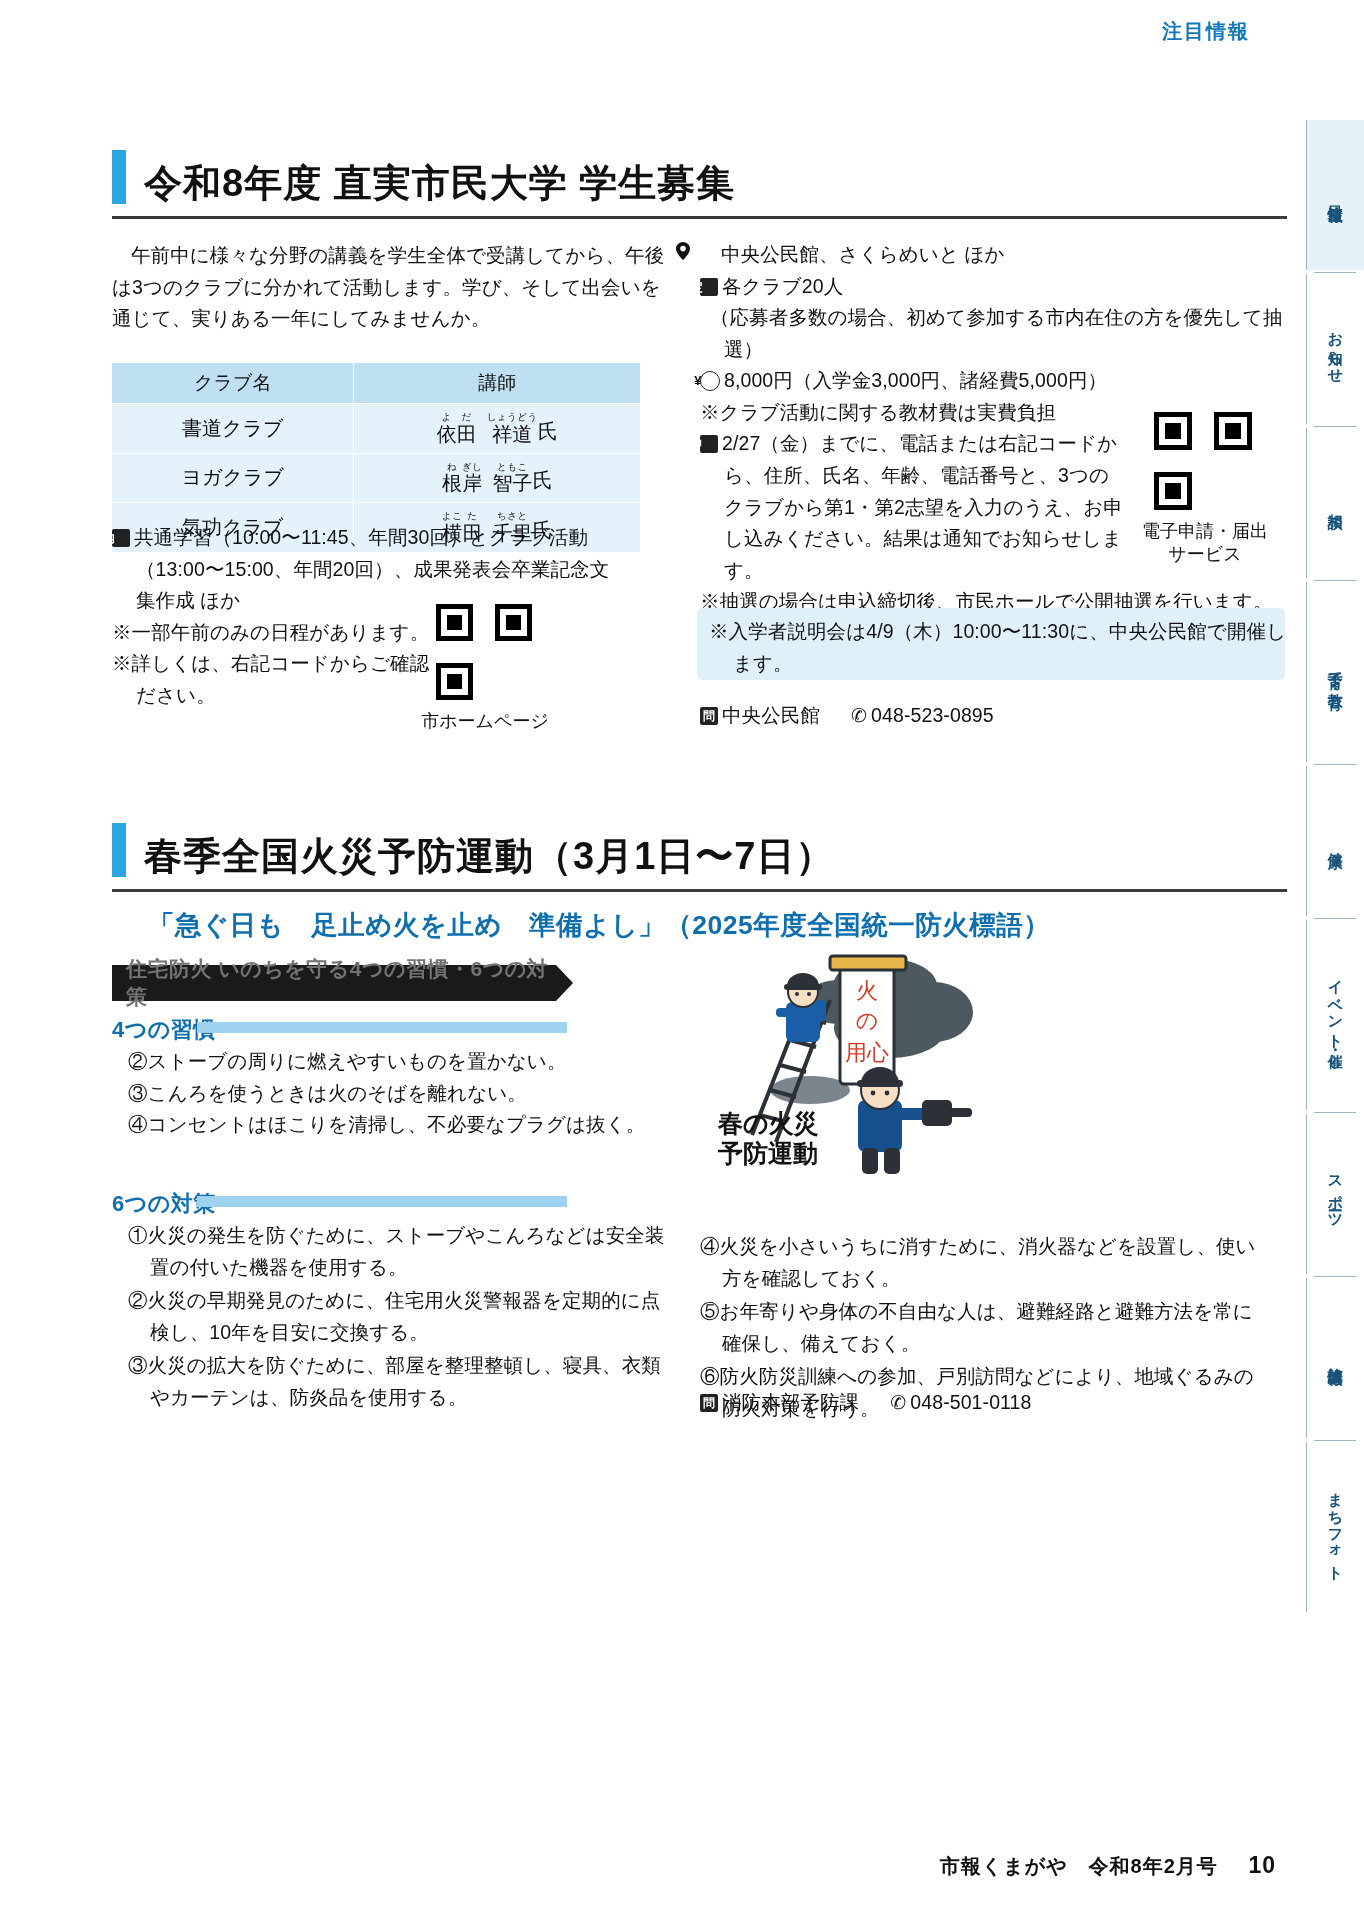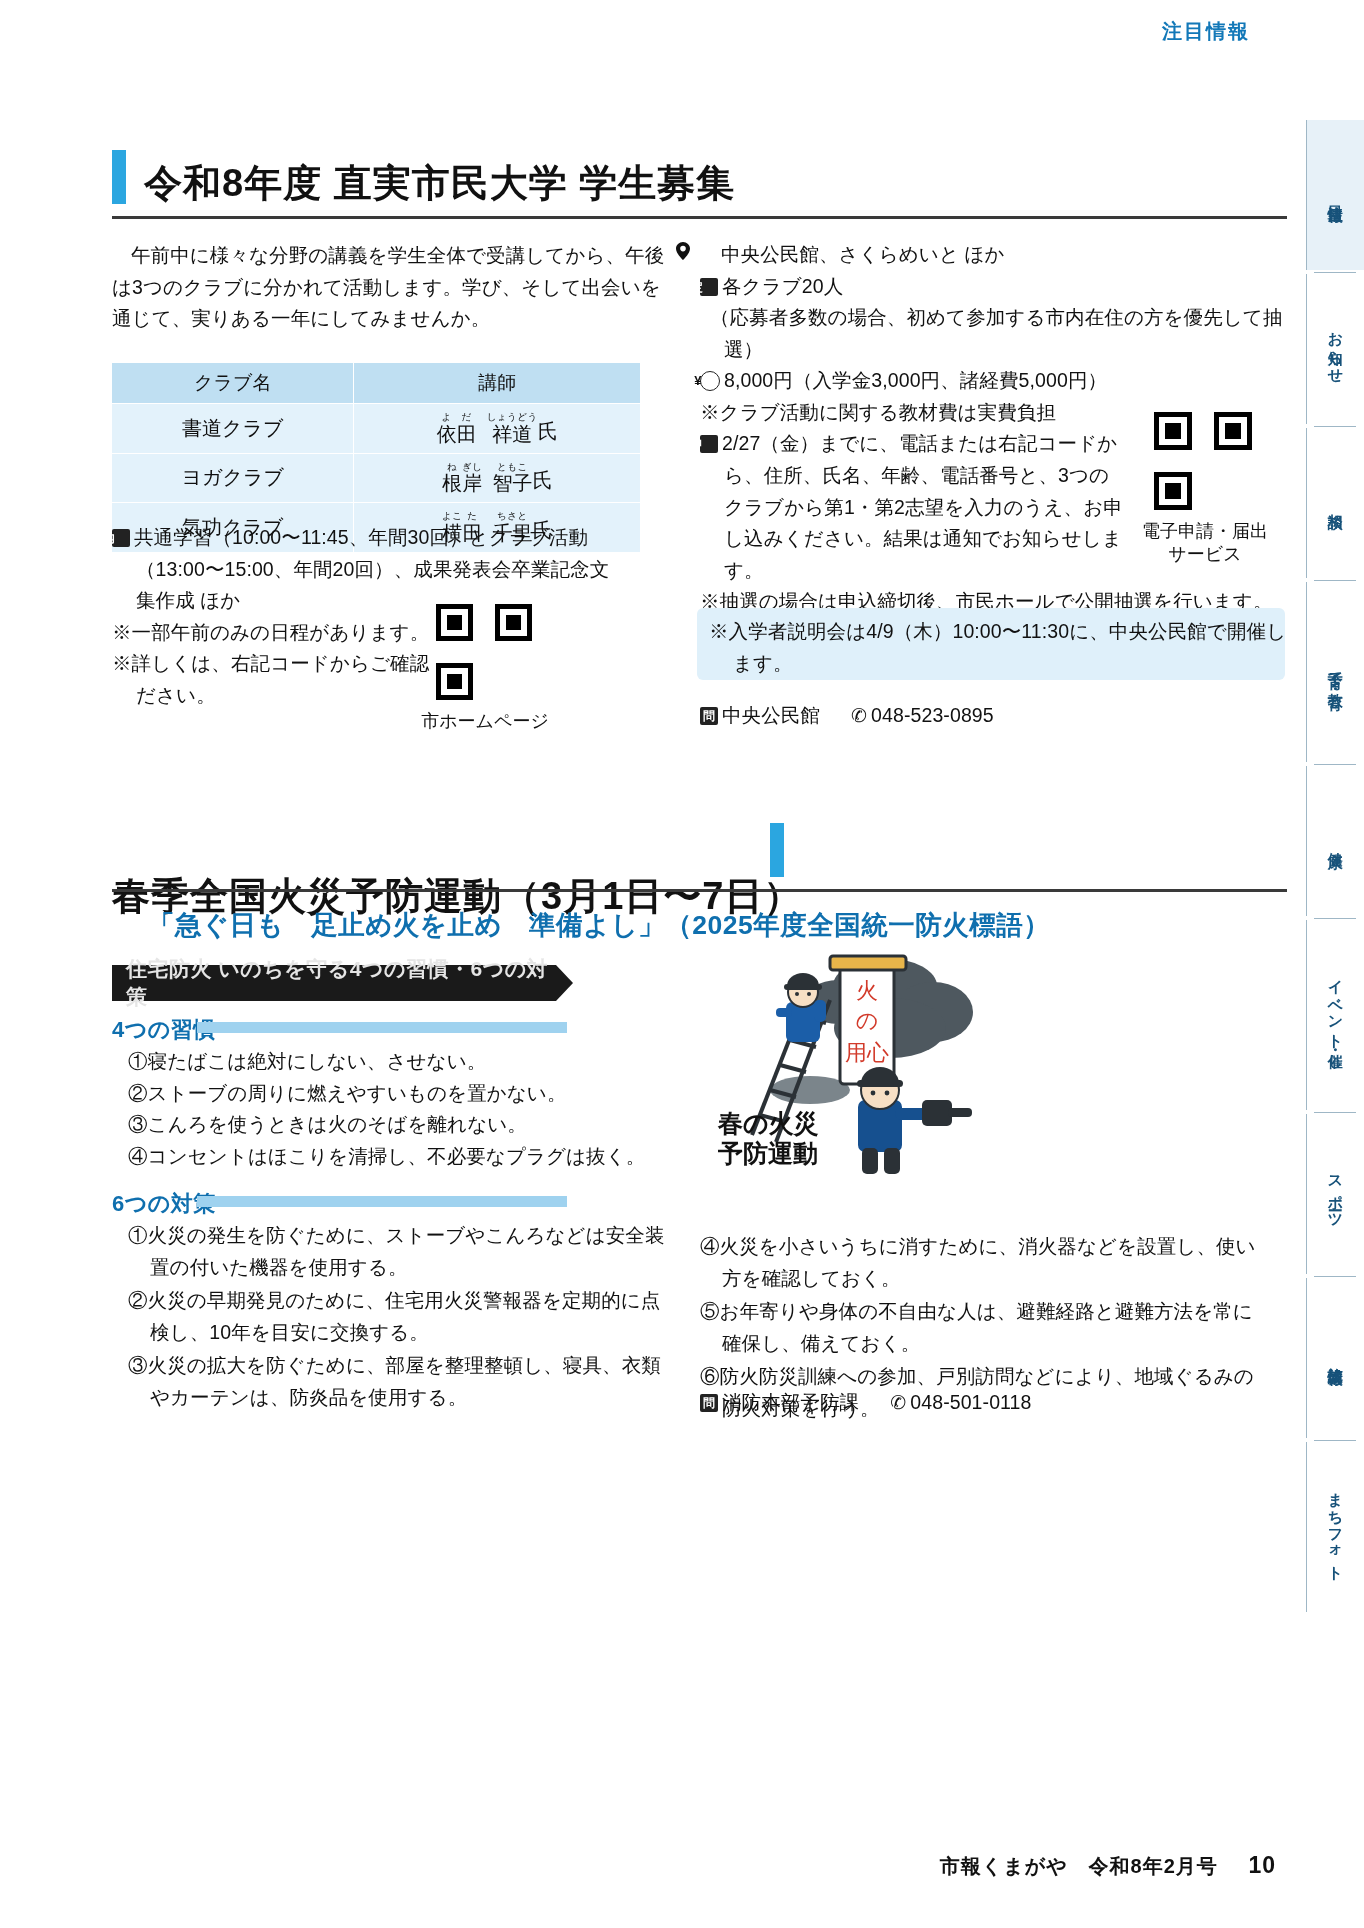--- a/index.html
+++ b/index.html
@@ -279,21 +279,21 @@
     color: #0f6fae;
     font-size: 26.5px;
     font-weight: bold;
     letter-spacing: 0.5px;
   }
 
   
   .black-bar {
     position: absolute;
     background: #1a1a1a;
-    color: #e5e5e5;
+    color: #737373;
     font-size: 21px;
     font-weight: bold;
     display: flex;
     align-items: center;
     padding-left: 14px;
     letter-spacing: 0.5px;
   }
   .black-bar::after {
     content: "";
     position: absolute;
@@ -487,37 +487,36 @@
   <div class="notice-box" style="left:697px; top:608px; width:588px; height:72px;">
     <div class="body-text hang2" style="width:560px;">※入学者説明会は4/9（木）10:00〜11:30に、中央公民館で開催します。</div>
   </div>
 
   <div class="body-text" style="position:absolute; left:700px; top:700px; width:580px;">
     <span class="ibox">問</span><span>中央公民館</span>
     <span style="display:inline-block;width:20px;"></span>
     <span class="iphone">✆</span><span>048-523-0895</span>
   </div>
 
-  <div class="sec-heading" style="left:112px; top:823px;flex-direction:column;">
+  <div class="sec-heading" style="left:112px; top:823px;">
     <div class="sec-bar"></div>
     <div class="sec-title">春季全国火災予防運動（3月1日〜7日）</div>
   </div>
   <div class="sec-rule" style="left:112px; top:889px; width:1175px;"></div>
 
   <div class="slogan" style="left:148px; top:907px; width:1140px;">「急ぐ日も　足止め火を止め　準備よし」（2025年度全国統一防火標語）</div>
 
   <div class="black-bar" style="left:112px; top:965px; width:430px; height:36px;">
     <span>住宅防火 いのちを守る4つの習慣・6つの対策</span>
   </div>
 
   <div class="sub-head" style="left:112px; top:1015px;">4つの習慣</div>
   <div class="sub-band" style="left:197px; top:1022px; width:370px;"></div>
 
   <div style="position:absolute; left:128px; top:1046px; width:560px;">
-    <div class="body-text hang">①寝たばこは絶対にしない、させない。</div>
     <div class="body-text hang">②ストーブの周りに燃えやすいものを置かない。</div>
     <div class="body-text hang">③こんろを使うときは火のそばを離れない。</div>
     <div class="body-text hang">④コンセントはほこりを清掃し、不必要なプラグは抜く。</div>
   </div>
 
   <div class="illust" style="left:690px; top:950px; width:300px; height:240px;">
     <svg width="300" height="240" viewBox="0 0 300 240">
 
       <g fill="#3f4a52" opacity="0.92">
         <ellipse cx="195" cy="36" rx="52" ry="28"></ellipse>

